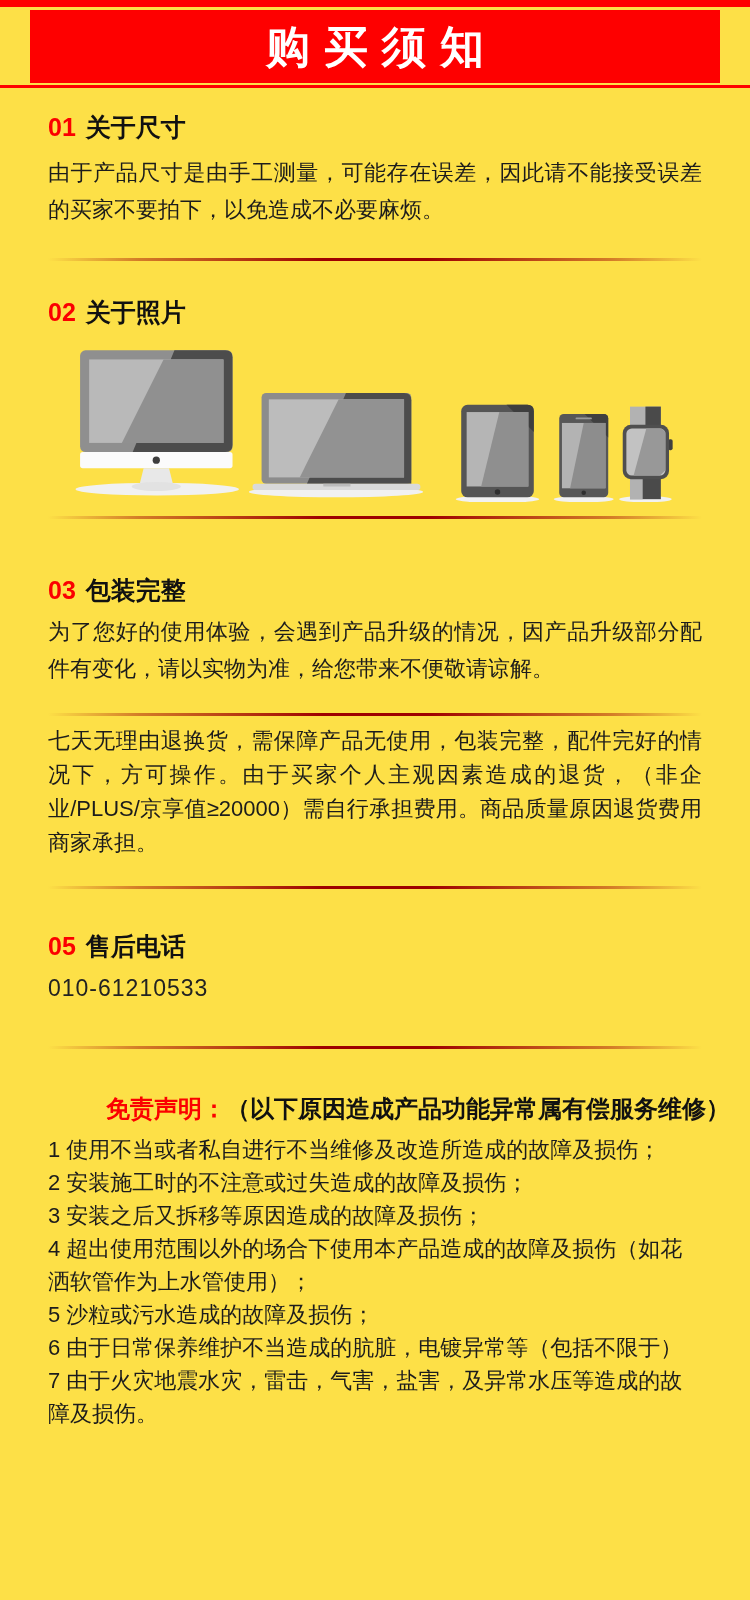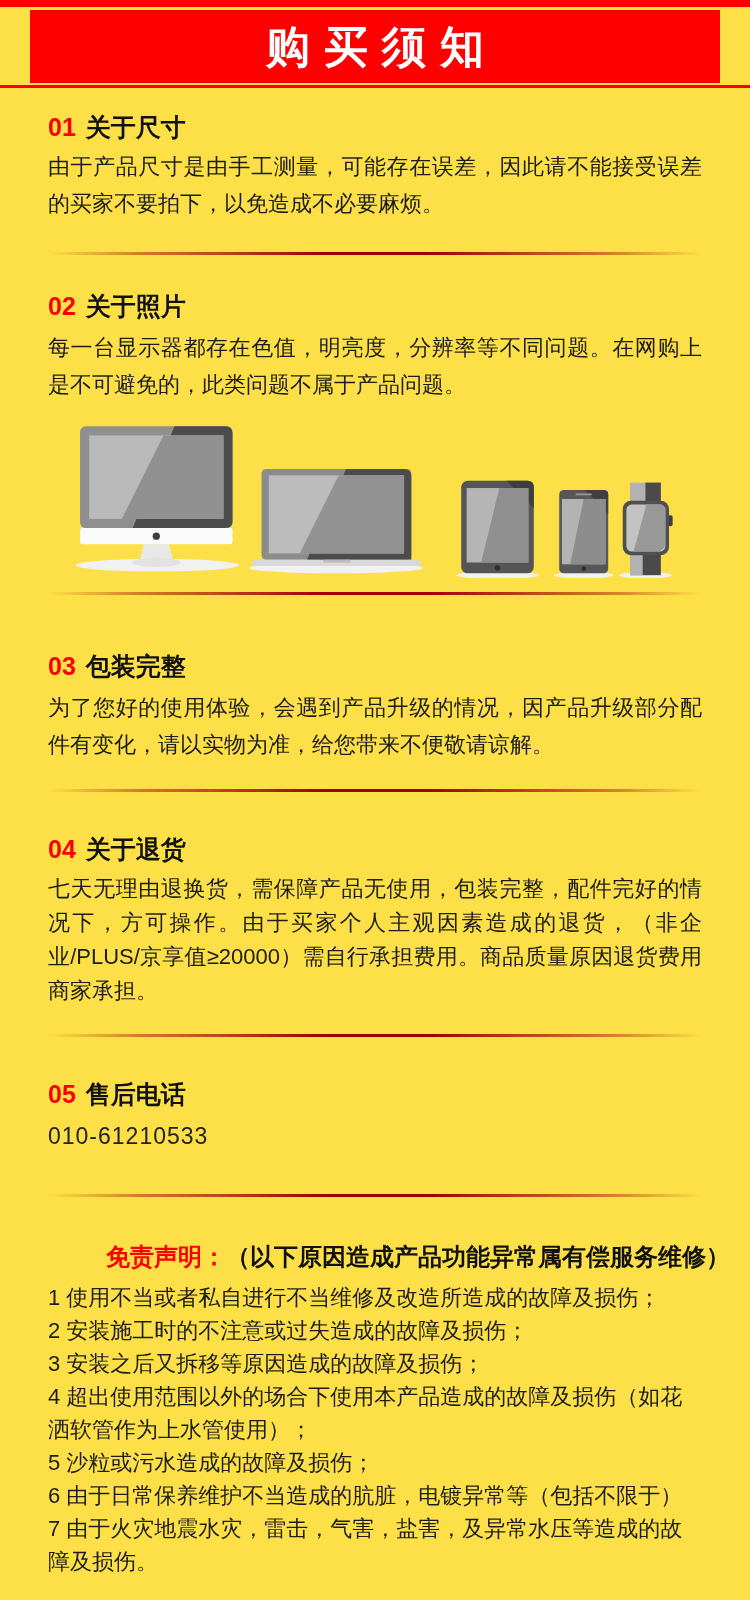--- a/index.html
+++ b/index.html
@@ -78,21 +78,21 @@
     height: 3px;
     background: linear-gradient(90deg,
       rgba(160,0,0,0) 0%,
       rgba(160,0,0,0.45) 14%,
       #9e0000 42%,
       #9e0000 58%,
       rgba(160,0,0,0.45) 86%,
       rgba(160,0,0,0) 100%);
   }
   .sec1 { margin-top: 24px; }
-  .body1 { margin-top: 6px; }
+  .body1 { margin-top: 12px; }
   .div1  { margin-top: 30px; }
   .sec2 { margin-top: 36px; }
   .devices-wrap {
     margin-top: 16px;
     display: flex;
     justify-content: center;
   }
   .div2 { margin-top: 14px; }
   .sec3 { margin-top: 56px; }
   .div3 { margin-top: 26px; }
@@ -142,21 +142,20 @@
       <span class="section-title">关于尺寸</span>
     </div>
     <div class="section-body body1">由于产品尺寸是由手工测量，可能存在误差，因此请不能接受误差的买家不要拍下，以免造成不必要麻烦。</div>
 
     <div class="divider div1"></div>
 
     <div class="section-heading sec2">
       <span class="section-num">02</span>
       <span class="section-title">关于照片</span>
     </div>
-    <div class="section-body">每一台显示器都存在色值，明亮度，分辨率等不同问题。在网购上是不可避免的，此类问题不属于产品问题。</div>
 
     <div class="devices-wrap">
       <svg width="608" height="159" viewBox="0 0 670 175" xmlns="http://www.w3.org/2000/svg">
 
         <g transform="translate(10,0)">
           <ellipse cx="85" cy="161" rx="90" ry="7" fill="#f1f1f1"></ellipse>
           <rect x="0" y="8" width="168" height="112" rx="6" fill="#8f8f8f"></rect>
           <path d="M104,8 L160,8 Q168,8 168,16 L168,112 Q168,120 160,120 L58,120 Z" fill="#4c4c4c"></path>
           <rect x="10" y="18" width="148" height="92" fill="#b9b9b9"></rect>
           <polygon points="92,18 158,18 158,110 46,110" fill="#909090"></polygon>
@@ -212,24 +211,20 @@
     <div class="divider div2"></div>
 
     <div class="section-heading sec3">
       <span class="section-num">03</span>
       <span class="section-title">包装完整</span>
     </div>
     <div class="section-body">为了您好的使用体验，会遇到产品升级的情况，因产品升级部分配件有变化，请以实物为准，给您带来不便敬请谅解。</div>
 
     <div class="divider div3"></div>
 
-    <div class="section-heading sec4">
-      <span class="section-num">04</span>
-      <span class="section-title">关于退货</span>
-    </div>
     <div class="section-body body4">七天无理由退换货，需保障产品无使用，包装完整，配件完好的情况下，方可操作。由于买家个人主观因素造成的退货，（非企业/PLUS/京享值≥20000）需自行承担费用。商品质量原因退货费用商家承担。</div>
 
     <div class="divider div4"></div>
 
     <div class="section-heading sec5">
       <span class="section-num">05</span>
       <span class="section-title">售后电话</span>
     </div>
     <div class="phone-number">010-61210533</div>
 

